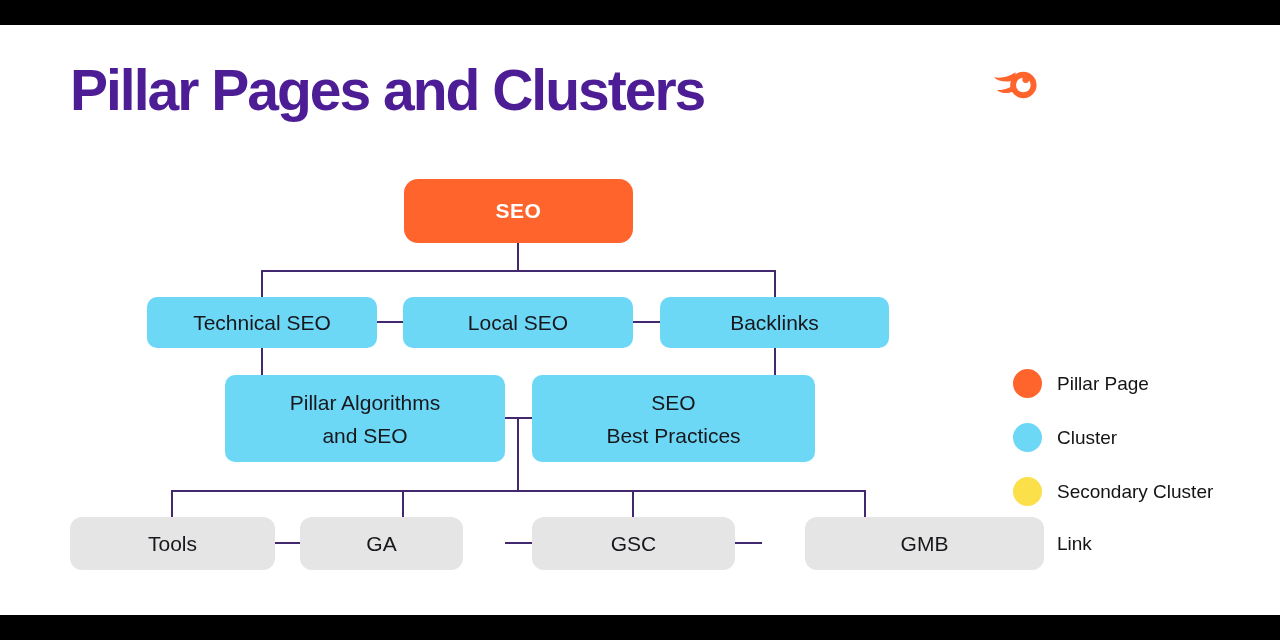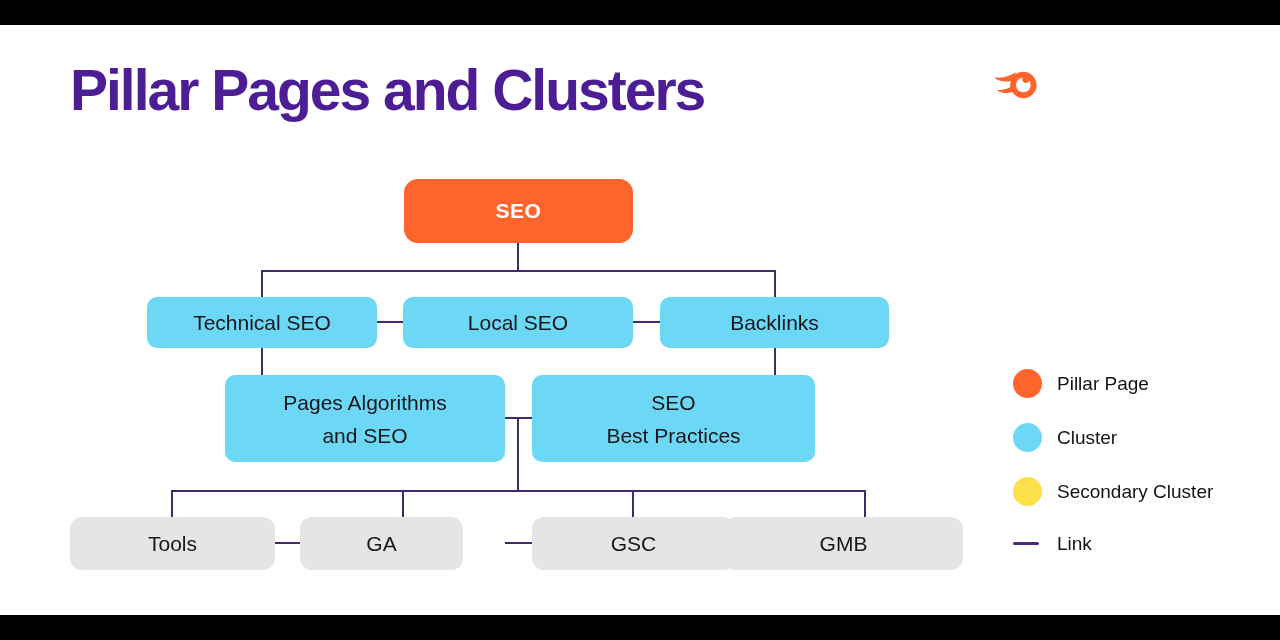--- a/index.html
+++ b/index.html
@@ -88,38 +88,38 @@
   <span>Technical SEO</span>
 </div>
 <div class="node cluster" style="left:403px;top:297px;width:230px;height:51px;">
   <span>Local SEO</span>
 </div>
 <div class="node cluster" style="left:660px;top:297px;width:229px;height:51px;">
   <span>Backlinks</span>
 </div>
 
 <div class="node cluster" style="left:225px;top:375px;width:280px;height:87px;">
-  <div class="ln">Pages Algorithms</div>
+  <div class="ln">Pillar Algorithms</div>
   <div class="ln">and SEO</div>
 </div>
 <div class="node cluster" style="left:532px;top:375px;width:283px;height:87px;">
   <div class="ln">SEO</div>
   <div class="ln">Best Practices</div>
 </div>
 
 <div class="node secondary" style="left:70px;top:517px;width:205px;height:53px;">
   <span>Tools</span>
 </div>
 <div class="node secondary" style="left:300px;top:517px;width:163px;height:53px;">
   <span>GA</span>
 </div>
 <div class="node secondary" style="left:532px;top:517px;width:203px;height:53px;">
   <span>GSC</span>
 </div>
-<div class="node secondary" style="left:724px;top:517px;width:239px;height:53px;">
+<div class="node secondary" style="left:805px;top:517px;width:239px;height:53px;">
   <span>GMB</span>
 </div>
 
 <div class="legend">
   <div class="legend-item" style="top:0px;">
     <span class="swatch pillar-sw"></span>
     <span class="legend-label">Pillar Page</span>
   </div>
   <div class="legend-item" style="top:54px;">
     <span class="swatch cluster-sw"></span>

